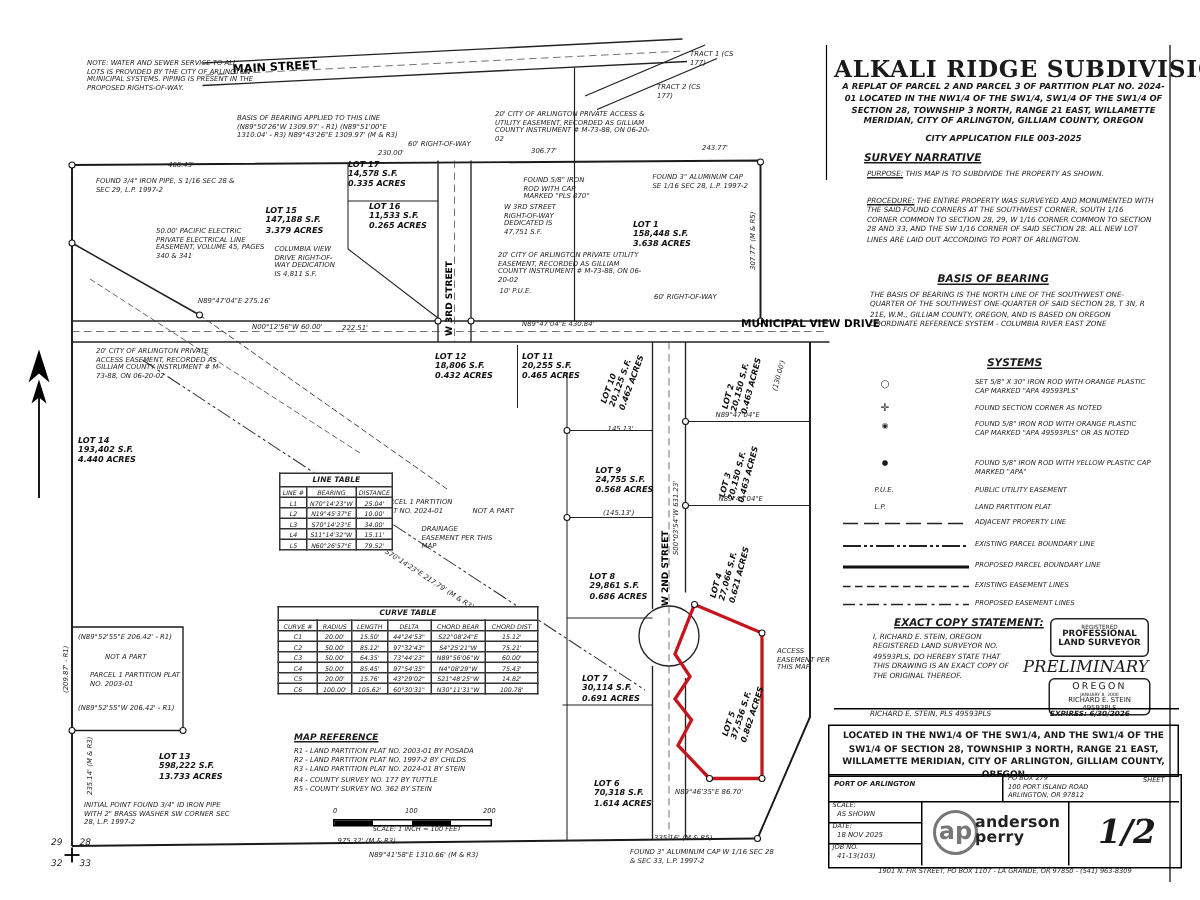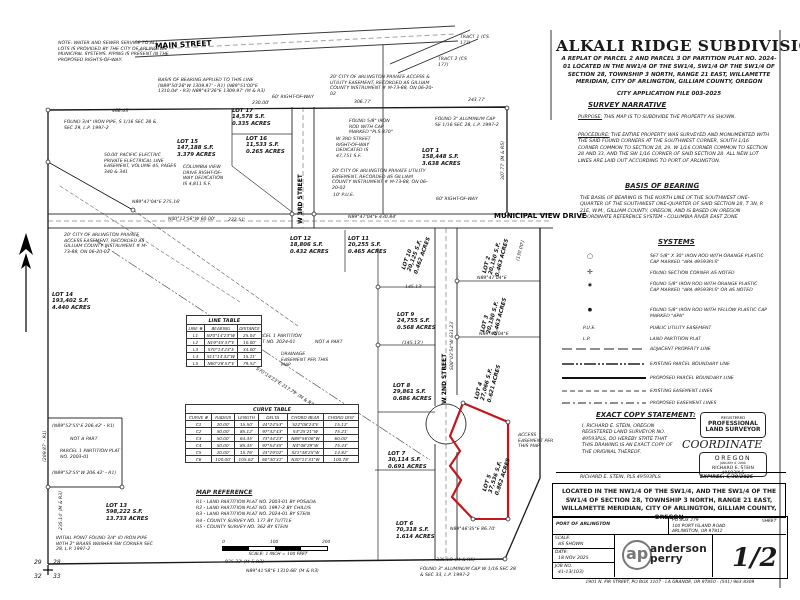--- a/index.html
+++ b/index.html
@@ -25,21 +25,21 @@
   .subtitle{font-size:5.6px;font-style:italic;font-weight:bold;text-align:center;line-height:1.4;}
   .h1{font-size:7px;font-weight:bold;font-style:italic;text-decoration:underline;}
   .para{font-size:4.8px;font-style:italic;line-height:1.35;text-align:left;}
   .leg-sym{font-size:7px;text-align:center;width:14px;display:inline-block;}
   .leg-txt{font-size:4.6px;font-style:italic;line-height:1.25;}
   .stampbox{border:1.3px solid #222;border-radius:4px;text-align:center;background:#fff;}
   .locbox{border:1.8px solid #000;font-size:6px;font-weight:bold;text-align:center;line-height:1.45;padding-top:3px;}
   .tb-line{position:absolute;background:#000;z-index:2;}
   .tiny{font-size:4.4px;font-style:italic;}
   .lbl{font-size:4.6px;font-style:italic;}
-  .big-sheet{font-size:26px;font-style:italic;font-weight:bold;font-family:"DejaVu Serif",serif;}
+  .big-sheet{font-size:22px;font-style:italic;font-weight:bold;font-family:"DejaVu Serif",serif;}
   .logo-circ{width:26px;height:26px;border:2.5px solid #777;border-radius:50%;color:#777;
     font-weight:bold;font-size:16px;text-align:center;line-height:23px;display:inline-block;}
   .logo-name{font-weight:bold;font-size:10.5px;line-height:0.95;color:#222;letter-spacing:0.2px;}
   .scalebar{height:3px;width:104px;background:linear-gradient(90deg,#000 0 26px,#fff 26px 52px,#000 52px 78px,#fff 78px 104px);border:0.6px solid #000;}
 </style>
 </head>
 <body>
 <div id="page">
 
 <svg id="map-svg" width="800" height="600" viewBox="0 0 800 600">
@@ -402,21 +402,21 @@
     <span class="tiny" style="position:absolute;left:100px">200</span>
   </div>
   <div class="scalebar"></div>
   <div class="tiny" style="text-align:center">SCALE: 1 INCH = 100 FEET</div>
 </div>
 
 <div class="abs title" style="left:556px;top:36px;width:226px">ALKALI RIDGE SUBDIVISION</div>
 <div class="abs subtitle" style="left:560px;top:55px;width:218px">A REPLAT OF PARCEL 2 AND PARCEL 3 OF PARTITION PLAT NO. 2024-01 LOCATED IN THE NW1/4 OF THE SW1/4, SW1/4 OF THE SW1/4 OF SECTION 28, TOWNSHIP 3 NORTH, RANGE 21 EAST, WILLAMETTE MERIDIAN, CITY OF ARLINGTON, GILLIAM COUNTY, OREGON</div>
 <div class="abs subtitle" style="left:560px;top:90px;width:218px">CITY APPLICATION FILE 003-2025</div>
 
-<div class="abs h1" style="left:588px;top:101px">SURVEY NARRATIVE</div>
+<div class="abs h1" style="left:576px;top:101px">SURVEY NARRATIVE</div>
 <div class="abs para" style="left:578px;top:114px;width:190px">
   <span style="text-decoration:underline">PURPOSE:</span>
   <span>THIS MAP IS TO SUBDIVIDE THE PROPERTY AS SHOWN.</span>
 </div>
 <div class="abs para" style="left:578px;top:132px;width:192px">
   <span style="text-decoration:underline">PROCEDURE:</span>
   <span>THE ENTIRE PROPERTY WAS SURVEYED AND MONUMENTED WITH THE SAID FOUND CORNERS AT THE SOUTHWEST CORNER, SOUTH 1/16 CORNER COMMON TO SECTION 28, 29, W 1/16 CORNER COMMON TO SECTION 28 AND 33, AND THE SW 1/16 CORNER OF SAID SECTION 28. ALL NEW LOT LINES ARE LAID OUT ACCORDING TO PORT OF ARLINGTON.</span>
 </div>
 
 <div class="abs h1" style="left:625px;top:182px">BASIS OF BEARING</div>
@@ -449,21 +449,21 @@
 <div class="abs leg-txt" style="left:650px;top:388px">EXISTING EASEMENT LINES</div>
 <div class="abs leg-txt" style="left:650px;top:400px">PROPOSED EASEMENT LINES</div>
 
 <div class="abs h1" style="left:596px;top:411px">EXACT COPY STATEMENT:</div>
 <div class="abs para" style="left:582px;top:423px;width:92px">I, RICHARD E. STEIN, OREGON REGISTERED LAND SURVEYOR NO. 49593PLS, DO HEREBY STATE THAT THIS DRAWING IS AN EXACT COPY OF THE ORIGINAL THEREOF.</div>
 <div class="abs stampbox" style="left:700px;top:412px;width:64px;height:24px">
   <div style="font-size:3.8px;margin-top:2px">REGISTERED</div>
   <div style="font-size:5.8px;font-weight:bold">PROFESSIONAL</div>
   <div style="font-size:5.8px;font-weight:bold">LAND SURVEYOR</div>
 </div>
-<div class="abs" style="left:682px;top:438px;font-size:11px;font-style:italic;font-family:'DejaVu Serif',serif">COORDINATE</div>
+<div class="abs" style="left:682px;top:438px;font-size:11px;font-style:italic;font-family:'DejaVu Serif',serif">PRELIMINARY</div>
 <div class="abs stampbox" style="left:699px;top:452px;width:66px;height:23px">
   <div style="font-size:6.2px;letter-spacing:1.5px;margin-top:1px">OREGON</div>
   <div style="font-size:3px">JANUARY 8, 2000</div>
   <div style="font-size:4.6px">RICHARD E. STEIN</div>
   <div style="font-size:4.6px">49593PLS</div>
 </div>
 <div class="abs" style="left:556px;top:472px;width:230px;border-top:0.8px solid #000"></div>
 <div class="abs para" style="left:580px;top:474px">RICHARD E. STEIN, PLS 49593PLS</div>
 <div class="abs para" style="left:700px;top:474px;font-weight:bold">EXPIRES: 6/30/2026</div>
 

